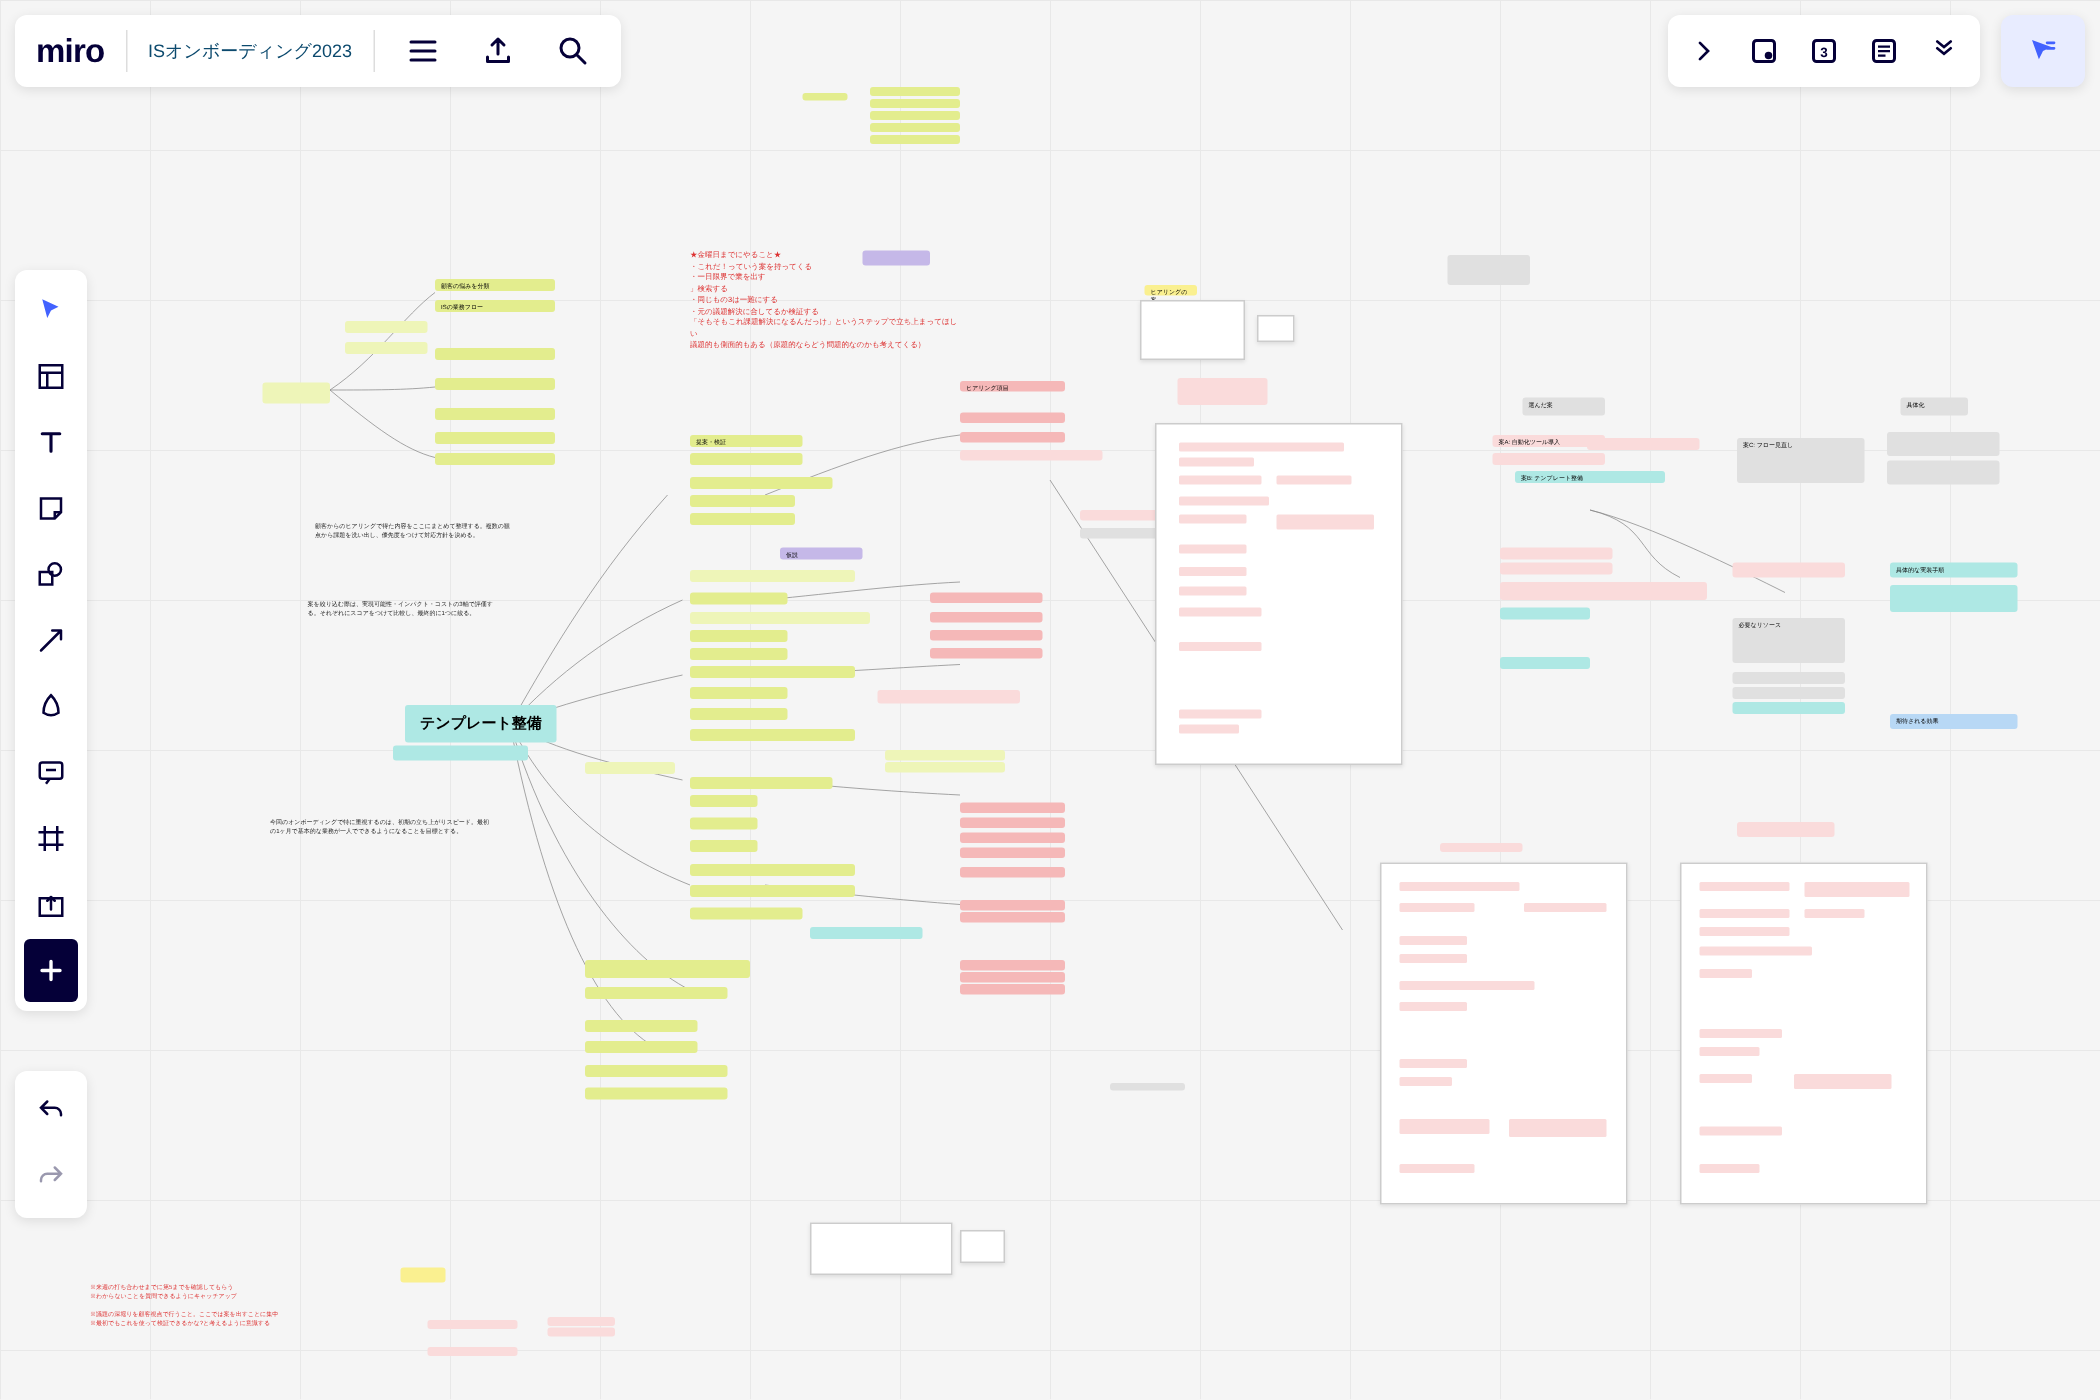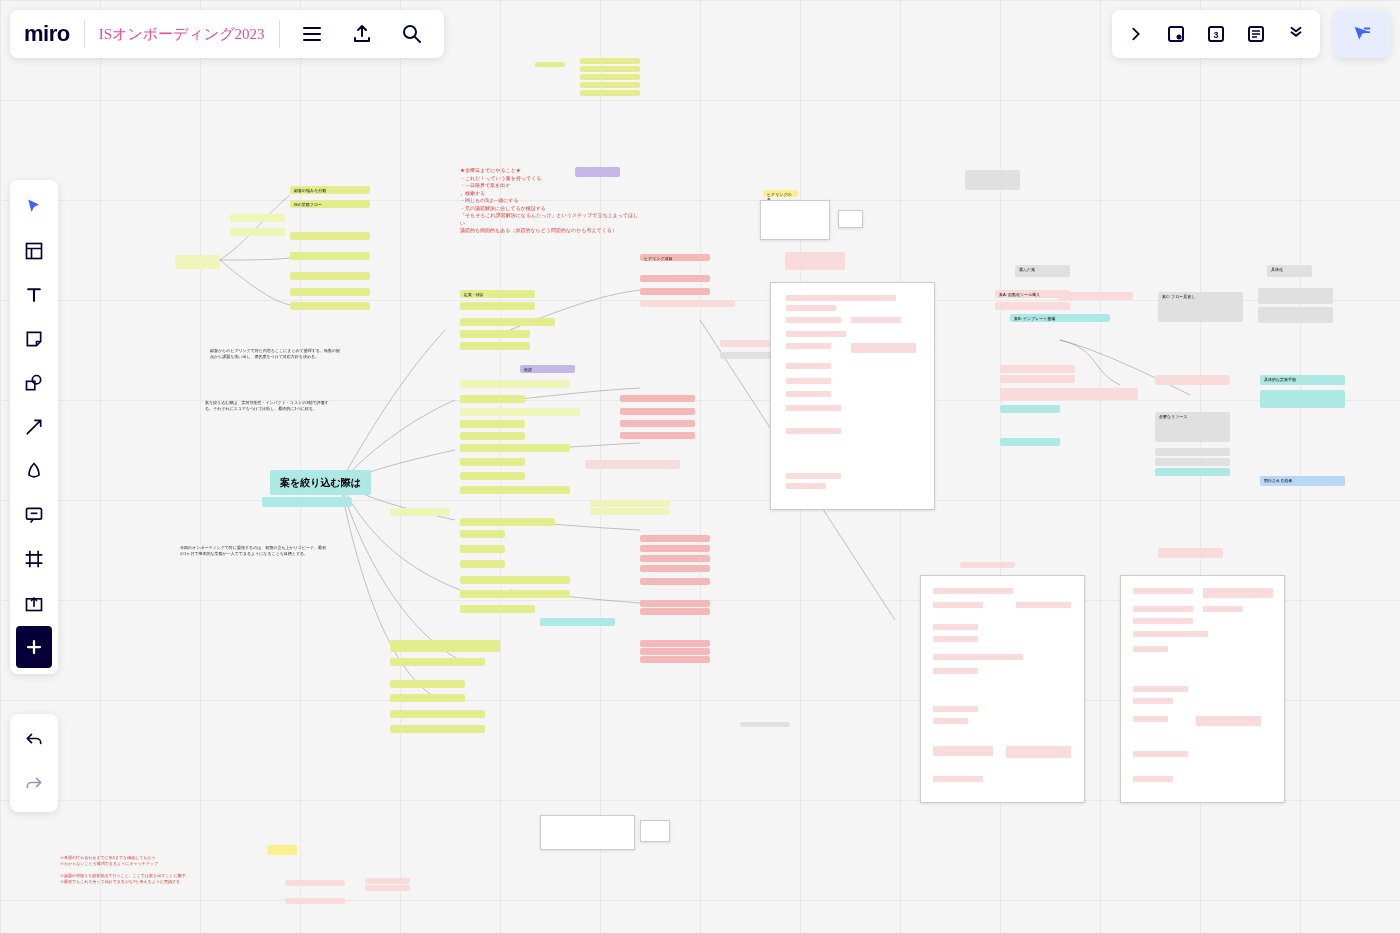--- a/index.html
+++ b/index.html
@@ -21,21 +21,21 @@
 .top-left {
   position: absolute; top: 10px; left: 10px;
   display: flex; align-items: center;
   background: #fff; border-radius: 8px;
   box-shadow: 0 2px 8px rgba(0,0,0,0.1);
   padding: 8px 14px; gap: 14px;
   height: 48px;
 }
 .logo { font-weight: 700; font-size: 22px; letter-spacing: -0.5px; color: #050038; }
 .divider { width: 1px; height: 28px; background: #ddd; }
-.board-title { font-size: 15px; color: #ec4899; font-weight: 500; font-family: Liberation Serif, serif; }
+.board-title { font-size: 12px; color: #0c4a6e; font-weight: 500; }
 .icon-btn {
   width: 36px; height: 36px; display: flex; align-items: center; justify-content: center;
   cursor: pointer; border-radius: 4px; color: #050038;
 }
 
 
 .top-right {
   position: absolute; top: 10px; right: 80px;
   display: flex; align-items: center;
   background: #fff; border-radius: 8px;
@@ -150,21 +150,21 @@
   <div>・一日限界で業を出す</div>
   <div>」検索する</div>
   <div>・同じもの3は一難にする</div>
   <div>・元の議題解決に合してるか検証する</div>
   <div>「そもそもこれ課題解決になるんだっけ」というステップで立ち上まってほしい</div>
   <div>議題的も側面的もある（原題的ならどう問題的なのかも考えてくる）</div>
 </div>
 
 <div class="node n-purple" style="top:167px;left:575px;width:45px;height:10px"></div>
 
-<div class="node n-main" style="top:470px;left:270px">案を絞り込む際は</div>
+<div class="node n-main" style="top:470px;left:270px">テンプレート整備</div>
 <div class="node n-cyan" style="top:497px;left:262px;width:90px;height:10px;font-size:3px"></div>
 
 <div class="node n-green" style="top:186px;left:290px;width:80px;height:8px">顧客の悩みを分類</div>
 <div class="node n-green" style="top:200px;left:290px;width:80px;height:8px">ISの業務フロー</div>
 <div class="node n-green-l" style="top:214px;left:230px;width:55px;height:8px"></div>
 <div class="node n-green-l" style="top:228px;left:230px;width:55px;height:8px"></div>
 <div class="node n-green" style="top:232px;left:290px;width:80px;height:8px"></div>
 <div class="node n-green" style="top:252px;left:290px;width:80px;height:8px"></div>
 <div class="node n-green" style="top:272px;left:290px;width:80px;height:8px"></div>
 <div class="node n-green" style="top:288px;left:290px;width:80px;height:8px"></div>

